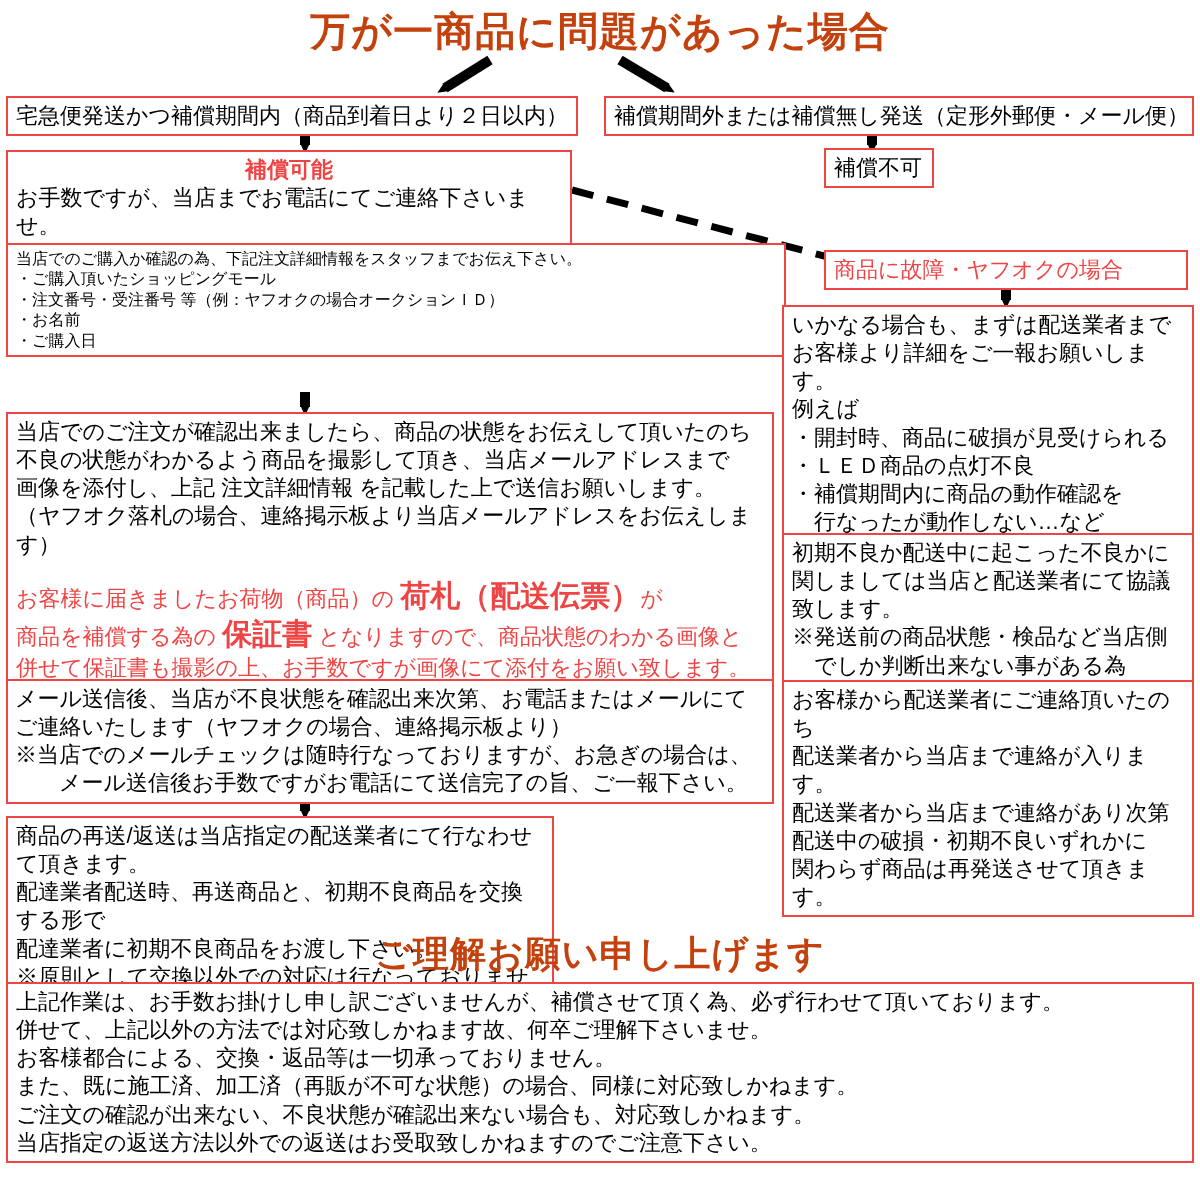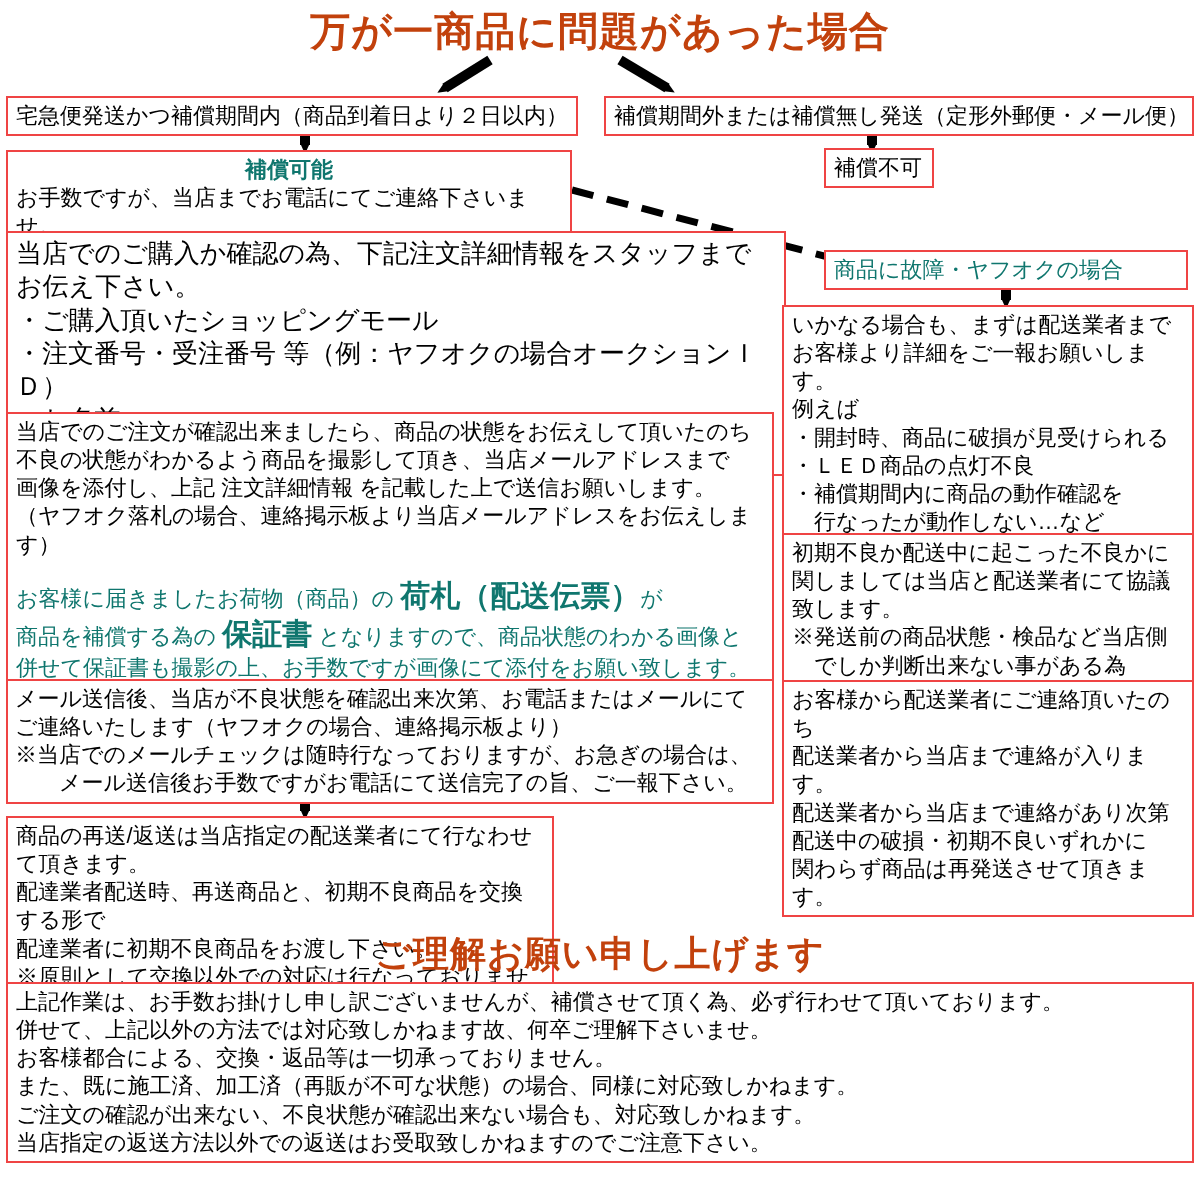--- a/index.html
+++ b/index.html
@@ -25,21 +25,21 @@
     box-sizing: border-box;
     padding: 4px 8px;
     line-height: 1.28;
   }
   .title-red {
     color: #c2410c;
     font-weight: bold;
     text-align: center;
     letter-spacing: 1px;
   }
-  .red { color: #0f766e; }
+  .red { color: #ef4444; }
   .nowrap { white-space: nowrap; }
   .ln { display: block; }
   svg.arrows {
     position: absolute;
     left: 0; top: 0;
     width: 1200px;
     height: 1180px;
     pointer-events: none;
   }
 </style>
@@ -80,21 +80,21 @@
 
   <div class="abs box" style="left:604px; top:96px; width:590px; font-size:22px;">
     <span class="nowrap">補償期間外または補償無し発送（定形外郵便・メール便）</span>
   </div>
 
   <div class="abs box" style="left:6px; top:150px; width:566px; font-size:22px;">
     <span class="ln red" style="text-align:center; font-weight:bold;">補償可能</span>
     <span class="ln">お手数ですが、当店までお電話にてご連絡下さいませ。</span>
   </div>
 
-  <div class="abs box" style="left:6px; top:231px; width:780px; font-size:26px;">
+  <div class="abs box" style="left:6px; top:243px; width:780px; font-size:16px;">
     <span class="ln">当店でのご購入か確認の為、下記注文詳細情報をスタッフまでお伝え下さい。</span>
     <span class="ln">・ご購入頂いたショッピングモール</span>
     <span class="ln">・注文番号・受注番号 等（例：ヤフオクの場合オークションＩＤ）</span>
     <span class="ln">・お名前</span>
     <span class="ln">・ご購入日</span>
   </div>
 
   <div class="abs box" style="left:6px; top:412px; width:768px; font-size:22px;">
     <span class="ln">当店でのご注文が確認出来ましたら、商品の状態をお伝えして頂いたのち</span>
     <span class="ln">不良の状態がわかるよう商品を撮影して頂き、当店メールアドレスまで</span>

